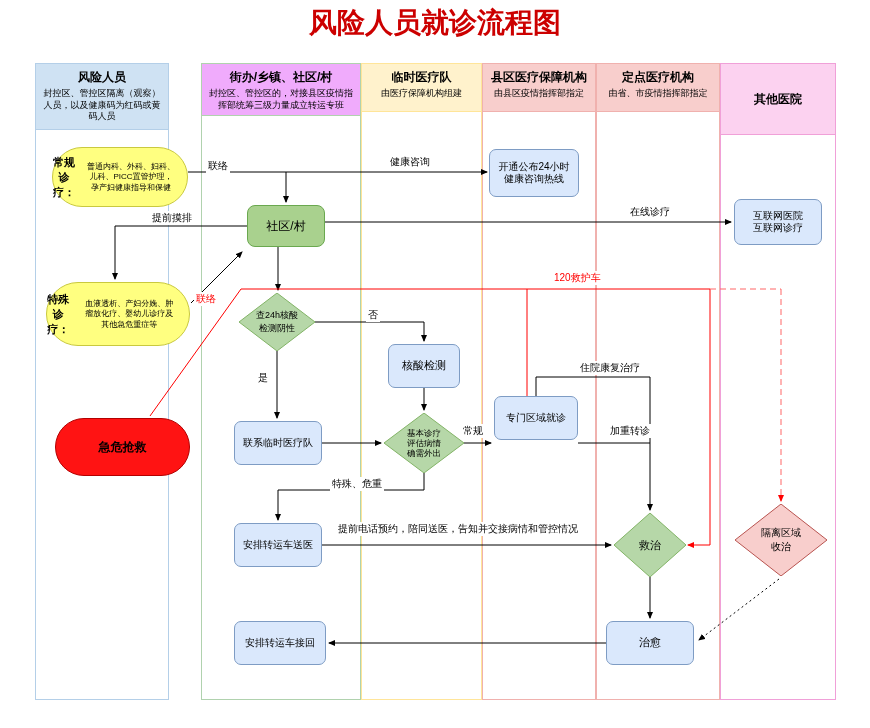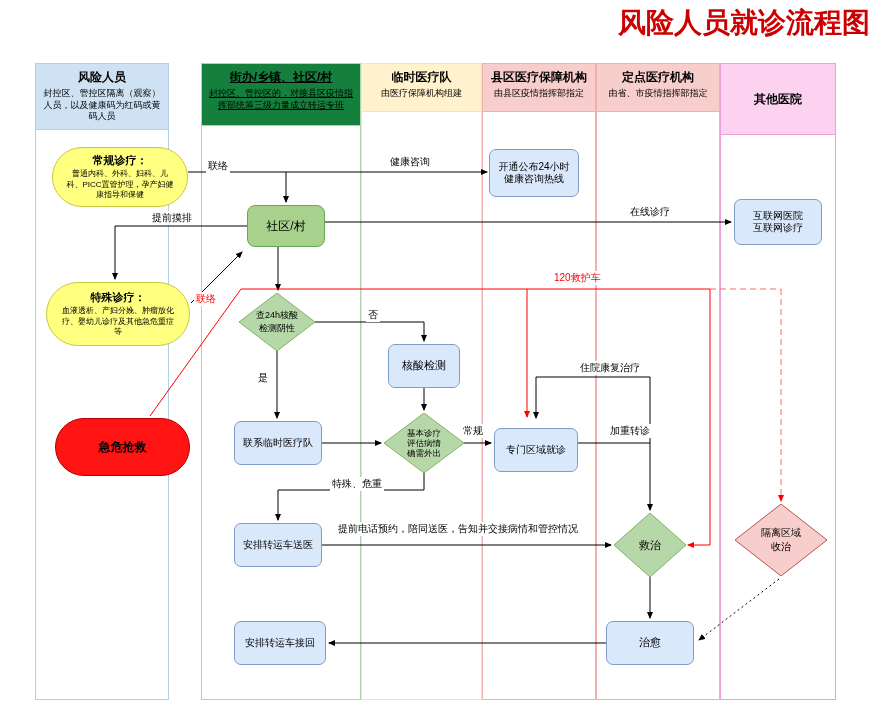--- a/index.html
+++ b/index.html
@@ -1,35 +1,35 @@
 <!DOCTYPE html>
 <html><head>
 <meta charset="utf-8">
 <style>
   html,body{margin:0;padding:0;}
   body{font-family:"Liberation Sans", sans-serif; background:#ffffff;}
   #canvas{position:relative;width:870px;height:728px;background:#fff;overflow:hidden;}
-  #page-title{position:absolute;top:4px;left:0;width:100%;text-align:right;
+  #page-title{position:absolute;top:4px;left:0;width:100%;text-align:center;
     font-family:"Liberation Serif", serif;font-weight:bold;font-size:28px;color:#cc0000;z-index:2;}
   
   .lane{position:absolute;top:63px;height:637px;box-sizing:border-box;border:1px solid;background:transparent;z-index:1;}
   .lane-header{box-sizing:border-box;text-align:center;padding-top:5px;overflow:hidden;}
   .lane-title{font-weight:bold;font-size:12px;color:#000;}
   .lane-desc{font-size:9px;line-height:1.3;padding:2px 4px 0;color:#000;}
   
   #wires{position:absolute;left:0;top:0;z-index:2;pointer-events:none;}
   .w{fill:none;stroke:#000;stroke-width:1;}
   .wr{fill:none;stroke:#ff0000;stroke-width:1;}
   .wrd{fill:none;stroke:#ff6666;stroke-width:1;stroke-dasharray:6 4;}
   .wd{fill:none;stroke:#000;stroke-width:1;stroke-dasharray:2 3;}
   
   .elabel{position:absolute;z-index:3;font-size:10px;color:#000;background:#fff;padding:0 2px;white-space:nowrap;}
   .elabel.red{color:#ff0000;}
   
-  .node{position:absolute;z-index:4;box-sizing:border-box;display:flex;flex-direction:column;
+  .node{position:absolute;z-index:4;box-sizing:border-box;display:flex;flex-direction:row;
     align-items:center;justify-content:center;text-align:center;color:#000;}
   .rect{background:#dae8fc;border:1px solid #7e9cc4;border-radius:7px;}
   .green-rect{background:#a9d18e;border:1px solid #6aa84f;border-radius:8px;}
   .stadium{border-radius:999px;}
   .yellow{background:#ffff80;border:1px solid #c9c93f;}
   .red-st{background:#ff1313;border:1px solid #b30000;}
   .diamond{background:transparent;border:none;text-align:center;}
   .diamond svg{position:absolute;left:0;top:0;width:100%;height:100%;}
   .dlabel{position:relative;z-index:1;}
   .nlabel{font-size:11px;line-height:1.25;}
@@ -48,21 +48,21 @@
 
   <div id="page-title">风险人员就诊流程图</div>
 
   <div class="lane" style="left:35px;width:134px;border-color:#b4cfe8;">
     <div class="lane-header" style="background:#cfe2f3;height:66px;border-bottom:1px solid #b4cfe8;">
       <div class="lane-title">风险人员</div>
       <div class="lane-desc">封控区、管控区隔离（观察）人员，以及健康码为红码或黄码人员</div>
     </div>
   </div>
   <div class="lane" style="left:201px;width:160px;border-color:#b0d2ae;">
-    <div class="lane-header" style="background:#15803d;height:62px;border-bottom:1px solid #b0d2ae;text-decoration:underline;">
+    <div class="lane-header" style="background:#f0abfc;height:52px;border-bottom:1px solid #b0d2ae;">
       <div class="lane-title">街办/乡镇、社区/村</div>
       <div class="lane-desc">封控区、管控区的，对接县区疫情指挥部统筹三级力量成立转运专班</div>
     </div>
   </div>
   <div class="lane" style="left:361px;width:121px;border-color:#ffe599;">
     <div class="lane-header" style="background:#fff2cc;height:48px;border-bottom:1px solid #ffe599;">
       <div class="lane-title">临时医疗队</div>
       <div class="lane-desc">由医疗保障机构组建</div>
     </div>
   </div>
@@ -167,21 +167,21 @@
 
   <div class="node diamond" style="left:384px;top:413px;width:80px;height:60px;">
     <svg viewBox="0 0 100 100" preserveAspectRatio="none">
         <polygon points="50,0 100,50 50,100 0,50" fill="#b6d7a8" stroke="#82b366" vector-effect="non-scaling-stroke"></polygon>
       </svg>
     <span class="dlabel pre f8" style="line-height:1.2;">基本诊疗
 评估病情
 确需外出</span>
   </div>
 
-  <div class="node rect" style="left:494px;top:428px;width:84px;height:44px;">
+  <div class="node rect" style="left:494px;top:396px;width:84px;height:44px;">
     <span class="nlabel f10">专门区域就诊</span>
   </div>
 
   <div class="node rect" style="left:234px;top:523px;width:88px;height:44px;">
     <span class="nlabel f10">安排转运车送医</span>
   </div>
 
   <div class="node diamond" style="left:614px;top:513px;width:72px;height:64px;">
     <svg viewBox="0 0 100 100" preserveAspectRatio="none">
         <polygon points="50,0 100,50 50,100 0,50" fill="#b6d7a8" stroke="#82b366" vector-effect="non-scaling-stroke"></polygon>

